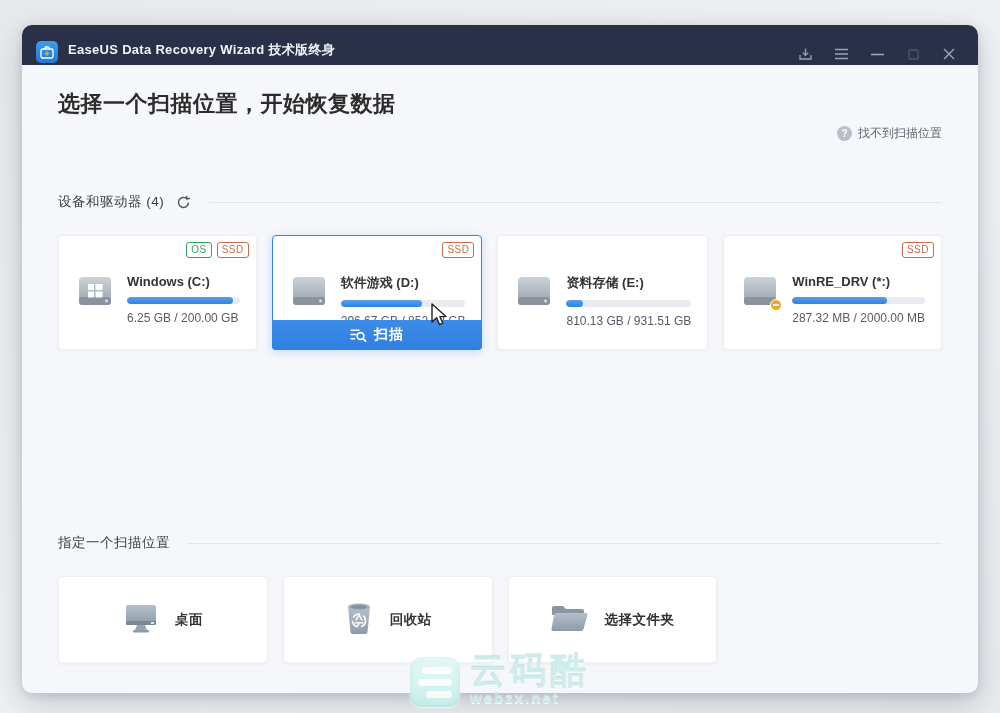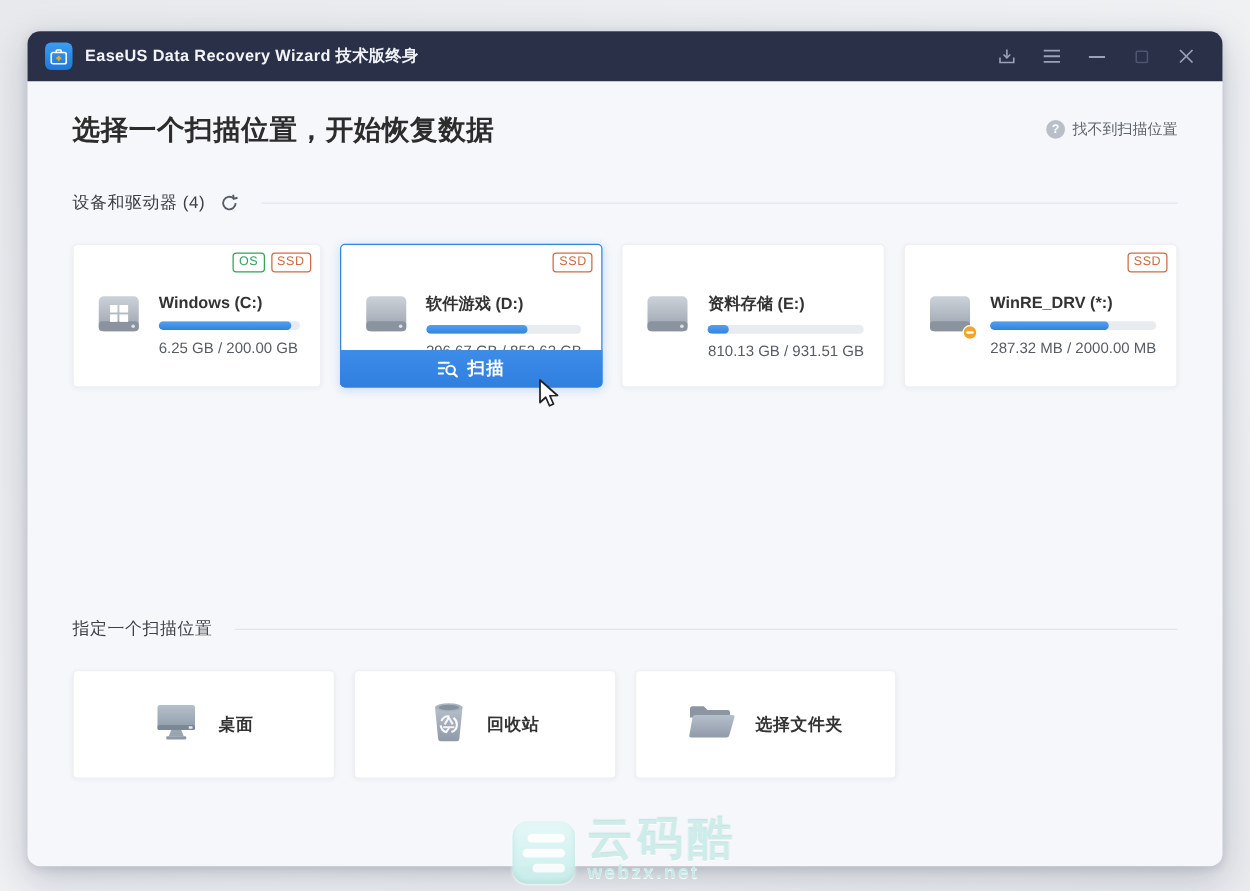--- a/index.html
+++ b/index.html
@@ -10,48 +10,48 @@
     position:relative;
   }
   .window {
     position:absolute; left:22px; top:25px; width:956px; height:668px;
     border-radius:10px; background:#f5f7fa;
     box-shadow:0 10px 30px rgba(30,40,70,.22), 0 2px 8px rgba(30,40,70,.12);
   }
   
   .titlebar {
     height:40px; background:#293048; border-radius:10px 10px 0 0;
-    display:flex; align-items:center; padding:0 14px 0 14px;
+    display:flex; padding:16px 14px 0 14px;
   }
   .app-logo {
     width:22px; height:22px; border-radius:5px; margin-right:10px;
     background:linear-gradient(180deg,#3b9df0,#1f78d8);
     display:flex; align-items:center; justify-content:center; flex:0 0 auto;
   }
   .titlebar-title { color:#f2f4f8; font-size:13px; font-weight:bold; letter-spacing:.3px; }
   .titlebar-spacer { flex:1; }
   .tb-btn {
     width:30px; height:26px; display:flex; align-items:center; justify-content:center;
     color:#99a2b8; margin-left:6px; cursor:pointer; border-radius:4px;
   }
   .tb-btn svg { display:block; }
   .tb-btn.disabled { color:#4d5570; }
   
   .content { padding:0 36px; position:relative; }
-  .head-row { display:flex; align-items:flex-start; margin-top:24px; }
+  .head-row { display:flex; align-items:flex-start; margin-top:24px;flex-direction:column; }
   .page-title { font-size:22px; font-weight:bold; color:#2c2c2c; letter-spacing:.5px; }
   .help-link {
     margin-left:auto; margin-top:6px; display:flex; align-items:center; gap:6px;
     font-size:12px; color:#60656d; cursor:pointer;
   }
   .q-icon {
     width:15px; height:15px; border-radius:50%; background:#b9bfc8; color:#fff;
     font-size:10px; font-weight:bold; display:flex; align-items:center; justify-content:center;
   }
-  .section-row { display:flex; align-items:center; margin-top:34px; }
+  .section-row { display:flex; align-items:center; margin-top:51px; }
   .section-label { font-size:13.5px; color:#3c4046; letter-spacing:.5px; }
   .refresh-btn { margin-left:12px; color:#565c66; cursor:pointer; display:flex; }
   .section-line { flex:1; height:1px; background:#e2e5ea; margin-left:18px; }
   
   .cards-grid { display:grid; grid-template-columns:repeat(4,1fr); gap:15px; margin-top:24px; }
   .drive-card {
     position:relative; height:115px; background:#fff; border-radius:4px;
     border:1px solid #eef0f3; box-shadow:0 1px 4px rgba(25,40,70,.05); cursor:pointer;
   }
   .drive-card.hovered { border:1px solid #3385e4; box-shadow:0 2px 8px rgba(51,133,228,.25); }

